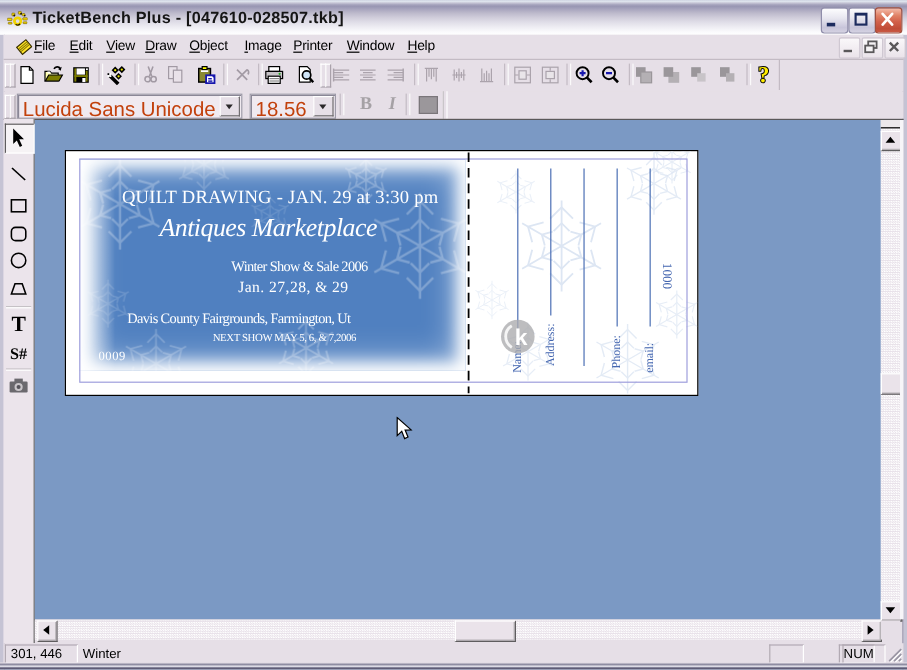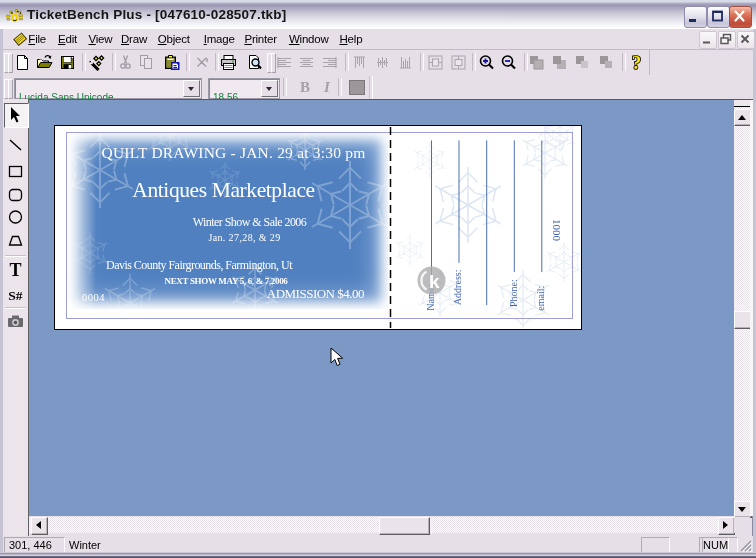--- a/index.html
+++ b/index.html
@@ -26,21 +26,21 @@
   
   #toolbar1{position:absolute;left:3px;top:50px;width:750px;height:26px;background:#e6dfe7;}
   #tb1band{position:absolute;left:0;top:0;width:646px;height:25px;
            border-right:1px solid #c3bbc4;}
   #toolbar2{position:absolute;left:3px;top:76px;width:750px;height:23px;background:#e6dfe7;}
   .grip{position:absolute;top:3px;width:3px;height:18px;border:1px solid #fff;border-right-color:#aaa2ab;border-bottom-color:#aaa2ab;background:#e6dfe7;}
   .sep{position:absolute;top:3px;width:2px;height:18px;border-left:1px solid #c3bbc4;border-right:1px solid #fbfafb;}
   .tbi{position:absolute;top:4px;width:17px;height:17px;}
   .combo{position:absolute;top:2px;height:19px;background:#f0eaf0;border:1px solid #9d9aa8;
          box-shadow:inset 1px 1px 0 #8a8796;}
-  .combo .ctext{position:absolute;left:4px;top:13px;font-size:10px;color:#15803d;}
+  .combo .ctext{position:absolute;left:4px;top:3px;font-size:17px;color:#c2410c;}
   .cbtn{position:absolute;right:1px;top:1px;width:15px;height:15px;background:#e6dfe7;
         border:1px solid #fff;border-right-color:#716e71;border-bottom-color:#716e71;}
   .cbtn:after{content:"";position:absolute;left:4px;top:6px;border:3px solid transparent;border-top:4px solid #2a282a;}
   
   #main{position:absolute;left:3px;top:99px;width:750px;height:437px;}
   #palette{position:absolute;left:0;top:0;width:25px;height:437px;background:#ebe4eb;border-right:1px solid #636163;}
   .pbtn{position:absolute;left:1px;width:23px;height:23px;}
   .psep{position:absolute;left:2px;width:21px;height:0;border-top:1px solid #c5c1c5;border-bottom:1px solid #fff;}
   #canvas{position:absolute;left:26px;top:1px;width:705px;height:416px;background:#7b99c4;overflow:hidden;}
   #topline{position:absolute;left:0px;top:0px;width:750px;height:1px;background:#5a585a;}
@@ -402,28 +402,27 @@
           <use href="#fl" transform="translate(155 27) scale(1.3)" stroke-width="0.9" opacity="0.8"></use>
           <use href="#fl" transform="translate(40 34) scale(0.9)" stroke-width="1" opacity="0.6"></use>
           <use href="#fl" transform="translate(50 167) scale(1.2)" stroke-width="0.9" opacity="0.7"></use>
           <use href="#fl" transform="translate(133 174) scale(1.5)" stroke-width="0.8" opacity="0.8"></use>
           <use href="#fl" transform="translate(174 136) scale(1.0)" stroke-width="1" opacity="0.7"></use>
           <use href="#fl" transform="translate(170 9) scale(0.9)" stroke-width="1" opacity="0.7"></use>
           <use href="#fl" transform="translate(20 124) scale(0.8)" stroke-width="1" opacity="0.6"></use>
         </g>
       </svg>
       <div id="guide"></div>
-      <div class="tkt" style="top:18px;left:0;width:357px;font-size:15.5px;letter-spacing:0.2px">QUILT DRAWING - JAN. 29 at 3:30 pm</div>
-      <div class="tkt" style="top:52.5px;left:0;width:337px;font-size:21.5px;letter-spacing:-0.4px">Antiques Marketplace</div>
+      <div class="tkt" style="top:30px;left:0;width:357px;font-size:15.5px;letter-spacing:0.2px">QUILT DRAWING - JAN. 29 at 3:30 pm</div>
+      <div class="tkt" style="top:52.5px;left:0;width:337px;font-size:21.5px;font-style:italic;letter-spacing:-0.4px">Antiques Marketplace</div>
       <div class="tkt" style="top:89.5px;left:0;width:389px;font-size:12px;letter-spacing:-0.55px">Winter Show &amp; Sale 2006</div>
-      <div class="tkt" style="top:106px;left:0;width:379px;font-size:10px;letter-spacing:0.38px">Jan. 27,28, &amp; 29</div>
+      <div class="tkt" style="top:106px;left:0;width:379px;font-size:13px;letter-spacing:0.38px">Jan. 27,28, &amp; 29</div>
       <div class="tkt" style="top:133px;left:0;width:288px;font-size:12px;letter-spacing:-0.53px">Davis County Fairgrounds, Farmington, Ut</div>
-      <div class="tkt" style="top:150.5px;left:5px;width:332px;font-size:9px;letter-spacing:-0.33px;font-weight:bold">NEXT SHOW MAY 5, 6, &amp; 7,2006</div>
-      <div class="tkt" style="top:166.1px;left:27px;width:60px;font-size:10.5px;letter-spacing:0.5px;text-align:left">0004</div>
-      <div class="tkt" style="top:160.9px;left:0;width:309px;font-size:13px;letter-spacing:-0.5px;text-align:right">ADMISSION $4.00</div>
+      <div class="tkt" style="top:150.5px;left:16px;width:332px;font-size:9px;letter-spacing:-0.33px;font-weight:normal">NEXT SHOW MAY 5, 6, &amp; 7,2006</div>
+      <div class="tkt" style="top:166.1px;left:27px;width:60px;font-size:10.5px;letter-spacing:0.5px;text-align:left">0009</div>
       <svg class="abs" style="left:0;top:0" width="526" height="202" viewBox="0 0 526 202">
         <line x1="335.5" y1="1" x2="335.5" y2="202" stroke="#000" stroke-width="1.5" stroke-dasharray="8 5"></line>
         <g stroke="#4b6fb4" stroke-width="1">
           <line x1="376.5" y1="14.4" x2="376.5" y2="153.4"></line>
           <line x1="404" y1="14.4" x2="404" y2="136.9"></line>
           <line x1="431.7" y1="14.4" x2="431.7" y2="179.1"></line>
           <line x1="459.3" y1="14.4" x2="459.3" y2="146.1"></line>
           <line x1="486.8" y1="14.4" x2="486.8" y2="146.1"></line>
         </g>
         <g font-family="Liberation Serif" font-size="10" fill="#4466b0">

